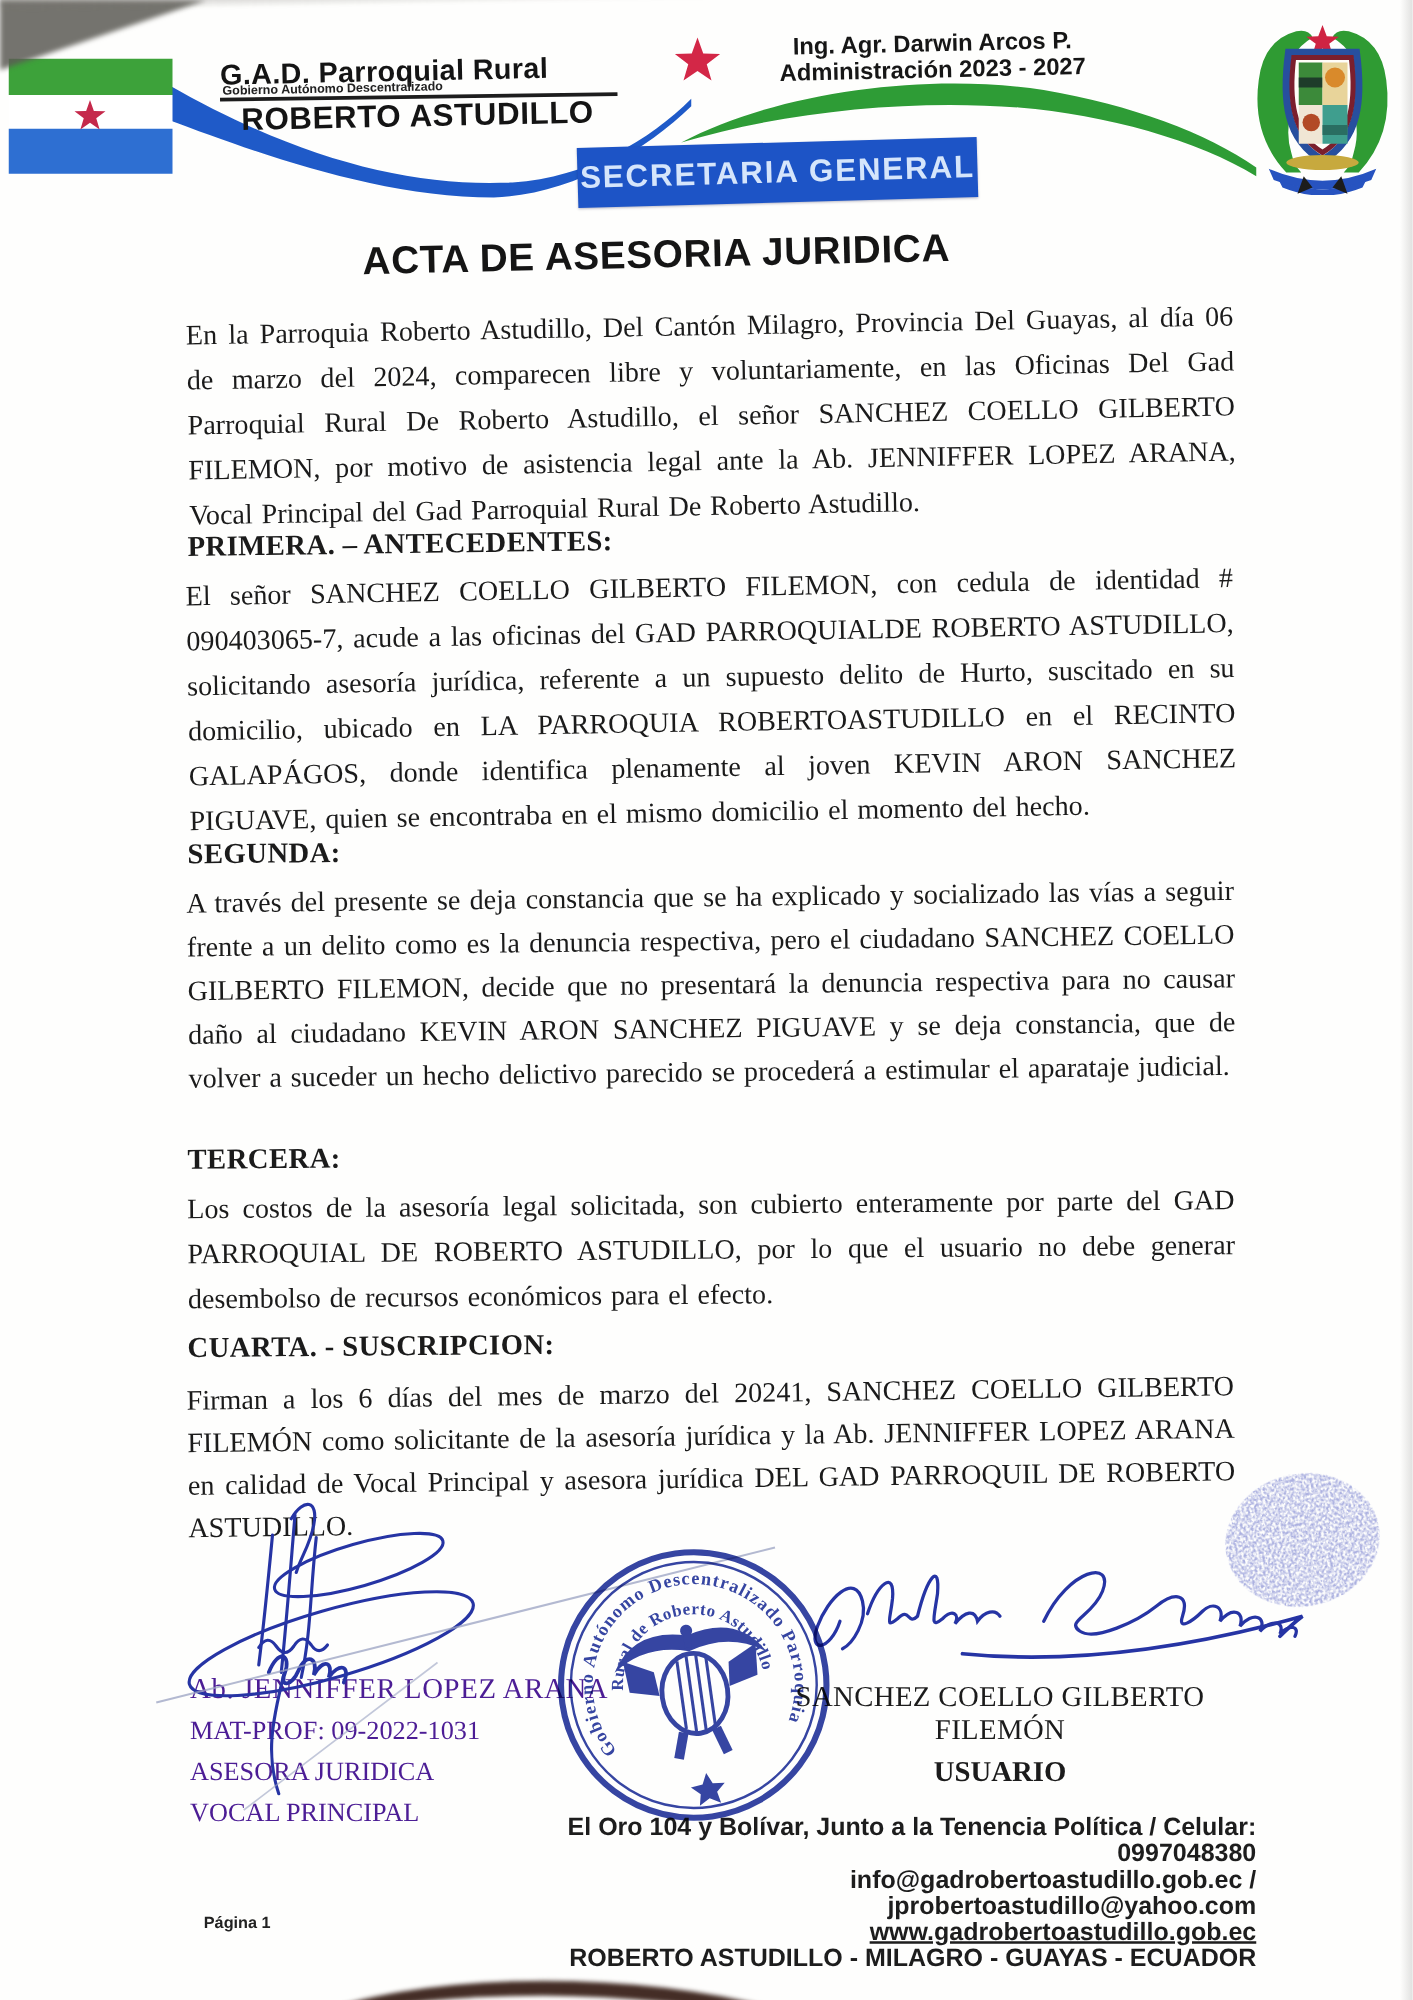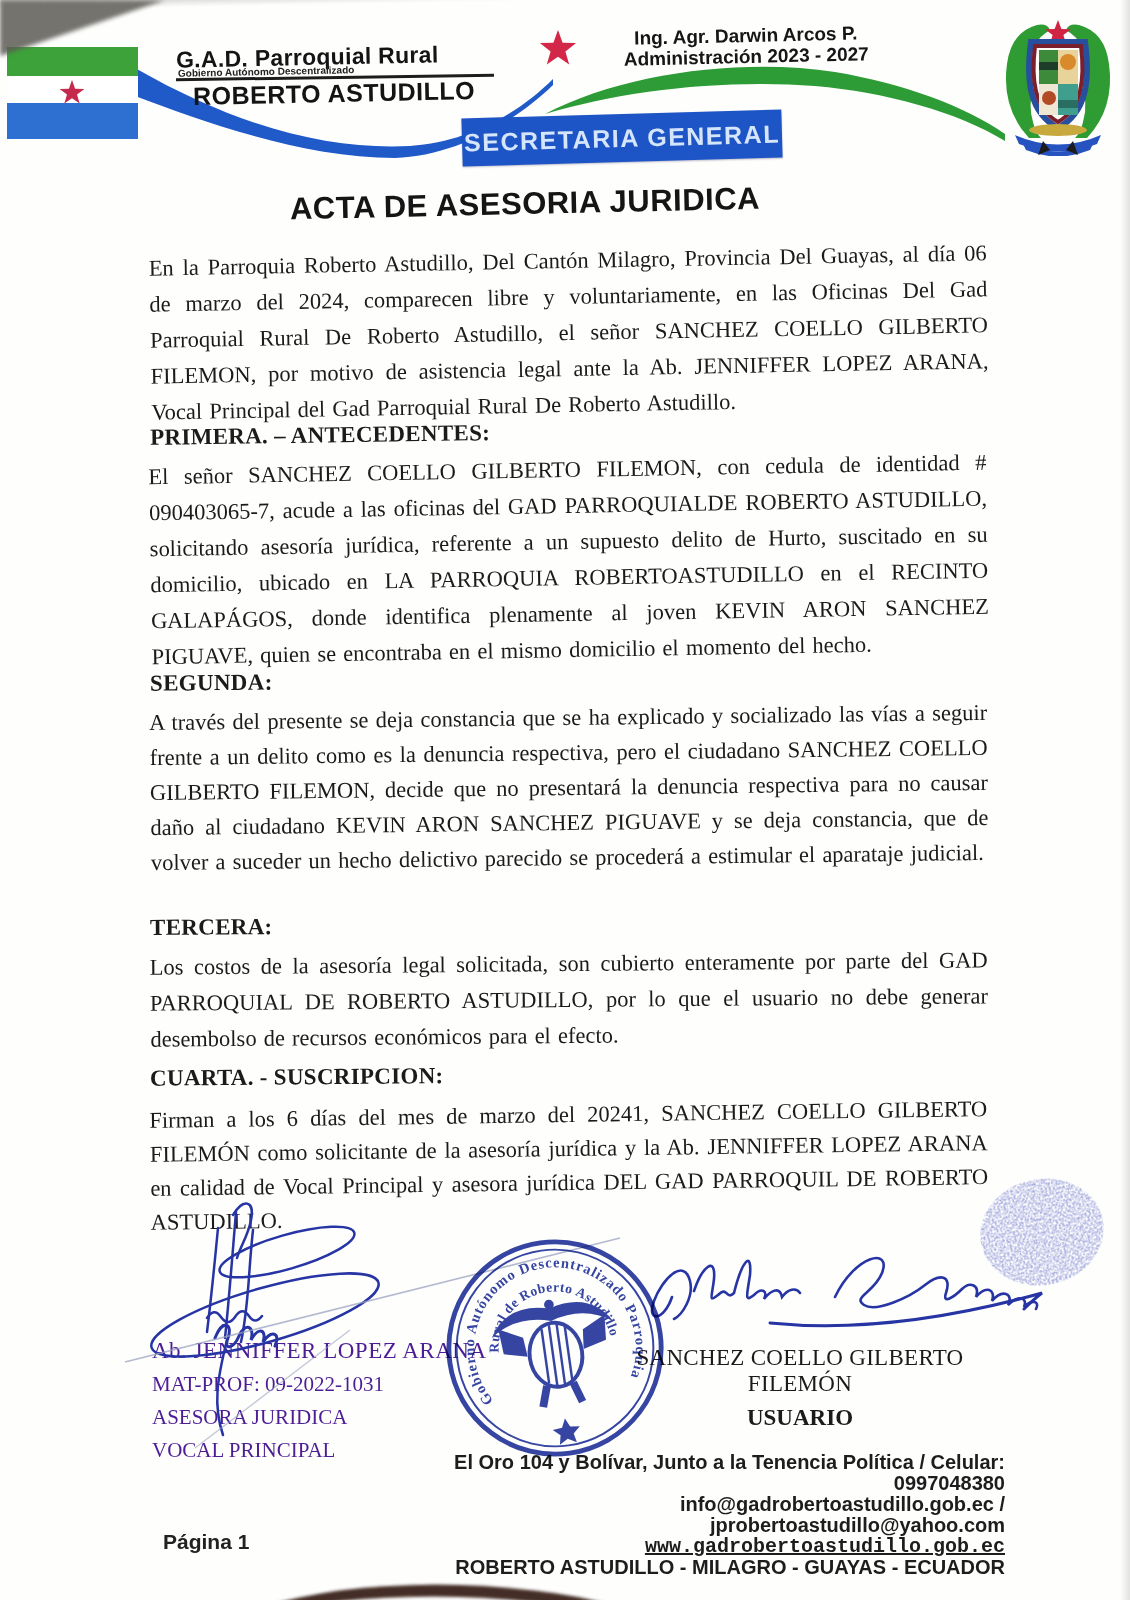--- a/index.html
+++ b/index.html
@@ -56,22 +56,22 @@
   .sig-left-text .b{font-size:21px;font-weight:400;margin-top:8px;}
   .sig-right-text{position:absolute;left:585px;top:1345px;width:430px;text-align:center;
     z-index:4;font-family:"Liberation Serif",serif;color:#1b1b1b;}
   .sig-right-text .n{font-size:23px;letter-spacing:.3px;}
   .sig-right-text .b{font-size:23px;font-weight:700;margin-top:8px;}
   .stamp{position:absolute;left:443px;top:1236px;z-index:6;mix-blend-mode:multiply;opacity:.92;}
   .fingerprint{position:absolute;left:972px;top:1172px;z-index:5;opacity:.9;}
   
   .footer{position:absolute;right:125px;top:1452px;width:620px;text-align:right;
     font-size:20px;font-weight:700;line-height:21px;color:#1d1d1d;z-index:4;}
-  .footer .u{text-decoration:underline;font-family:Liberation Mono, monospace;}
-  .pagenum{position:absolute;left:163px;top:1530px;font-size:21px;font-weight:700;color:#222;z-index:4;}
+  .footer .u{text-decoration:underline;}
+  .pagenum{position:absolute;left:163px;top:1530px;font-size:13px;font-weight:700;color:#222;z-index:4;}
 </style>
 </head>
 <body>
 
 <div class="page">
 
   <div class="corner-wedge"></div>
   <div class="top-streak"></div>
   <div class="bottom-smudge"></div>
   <div class="right-shade"></div>

